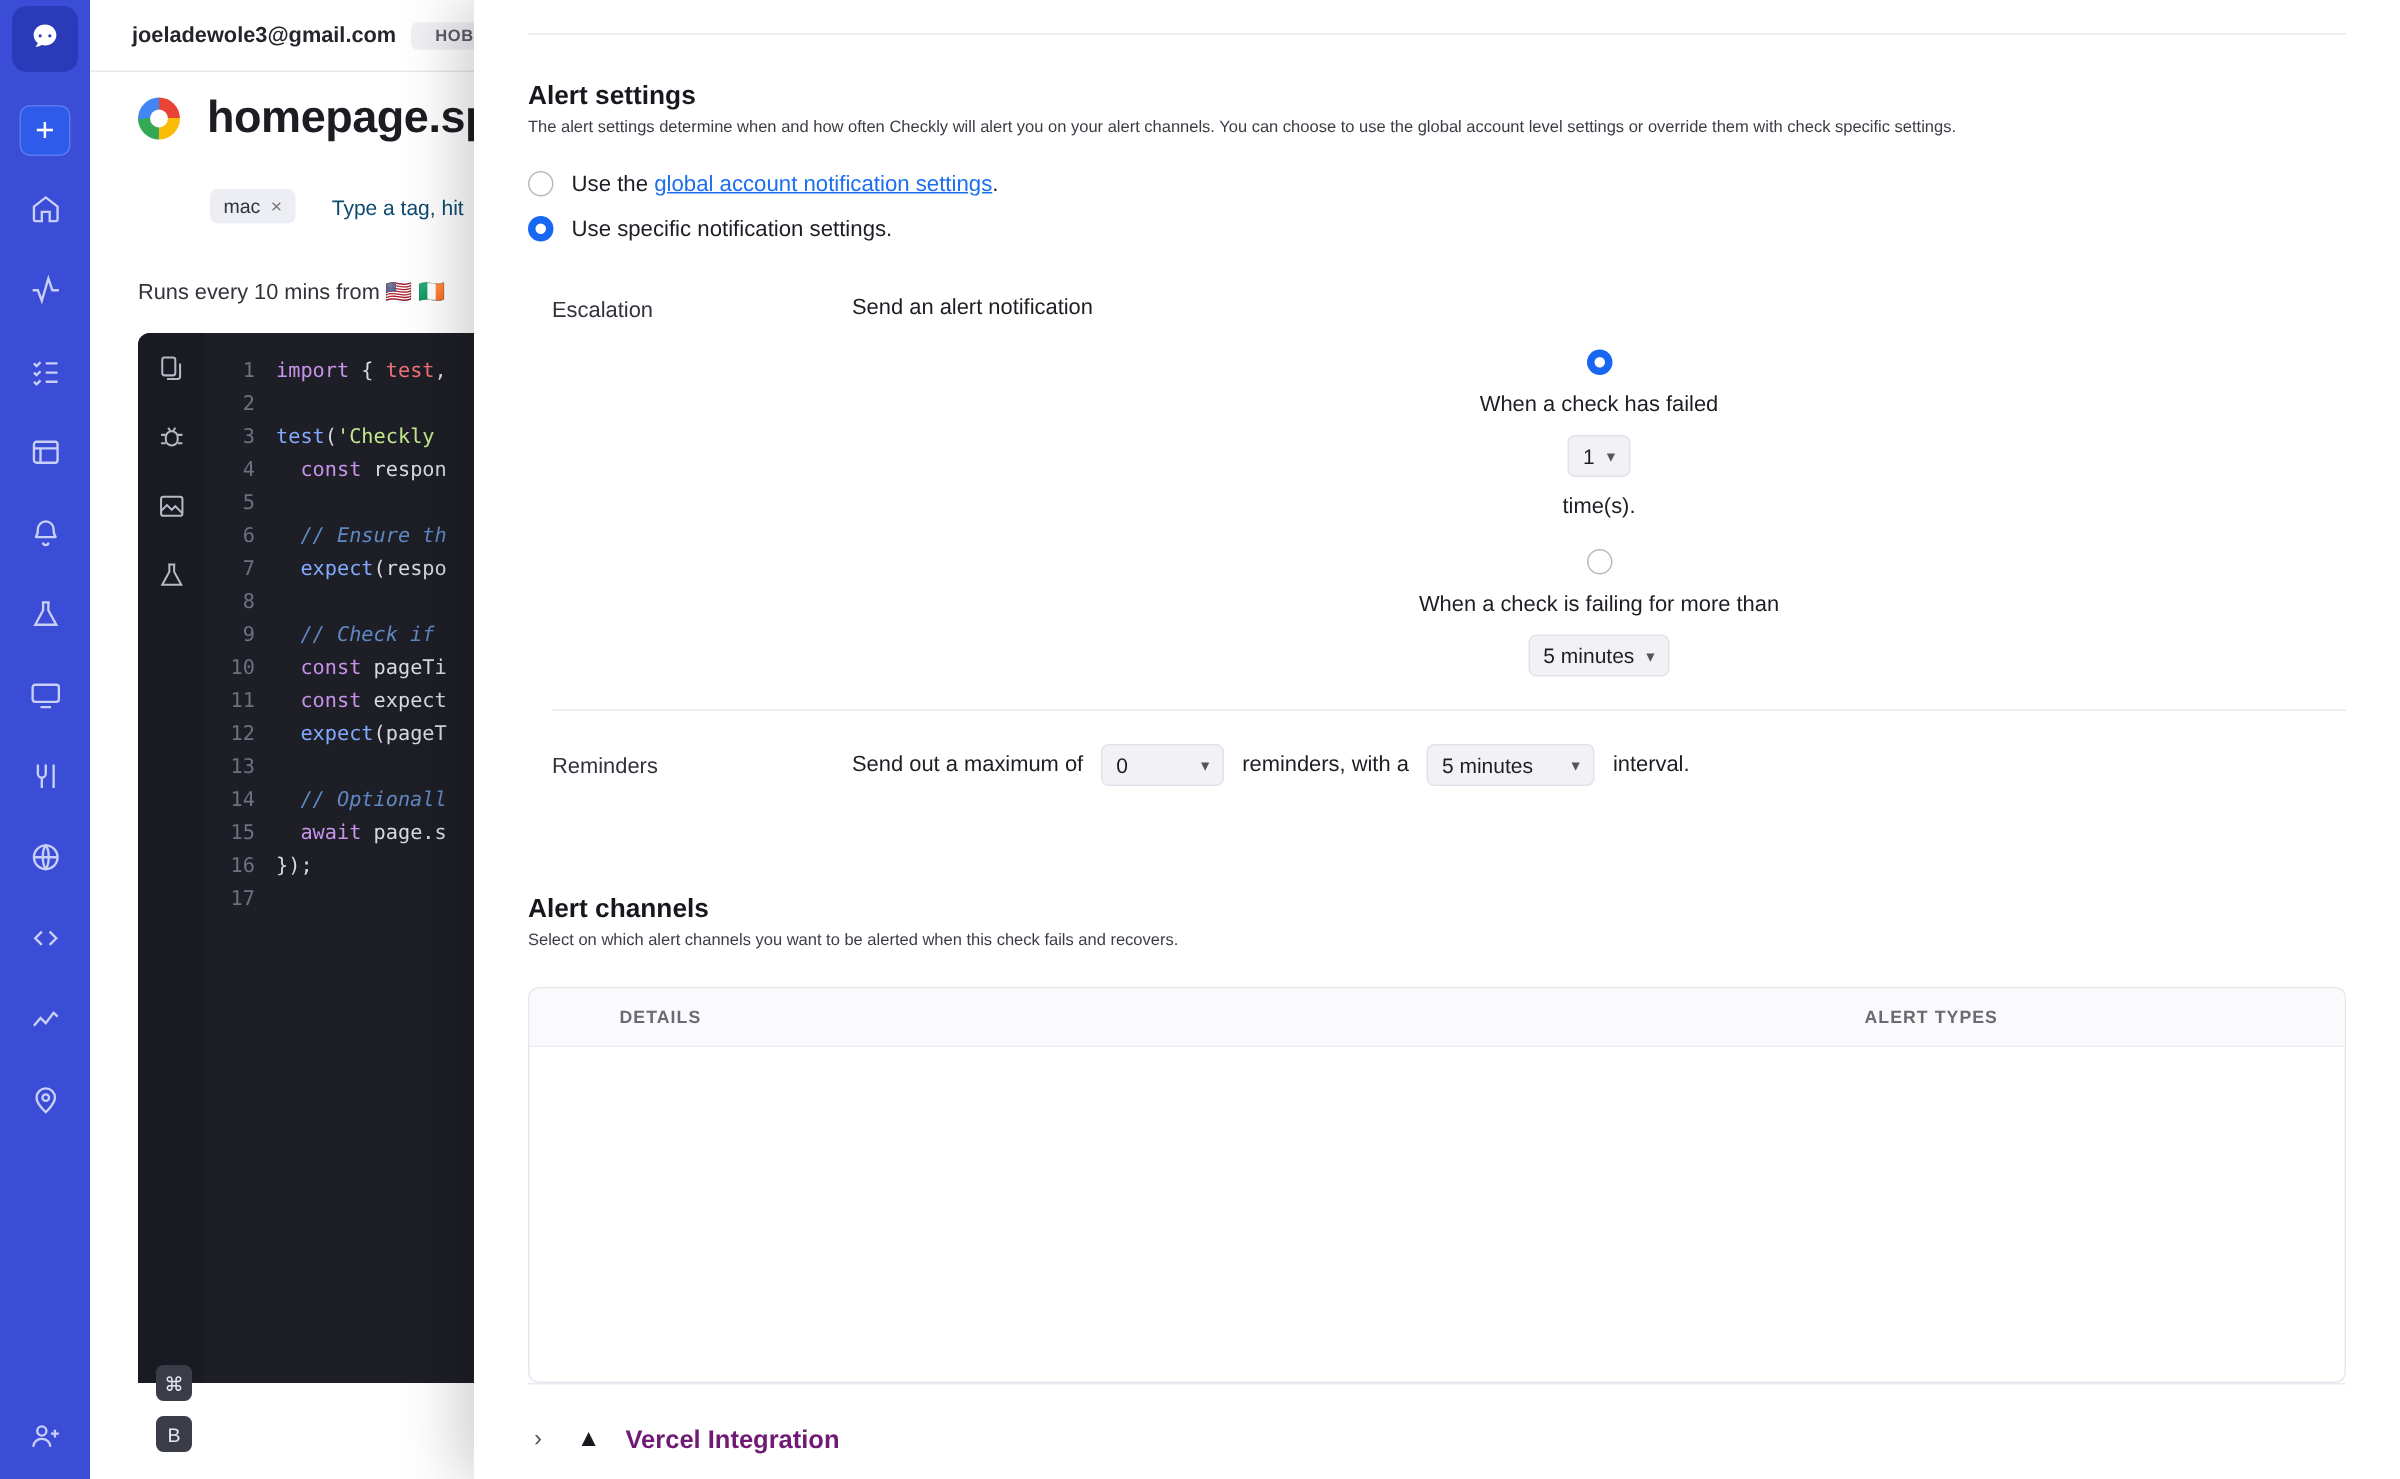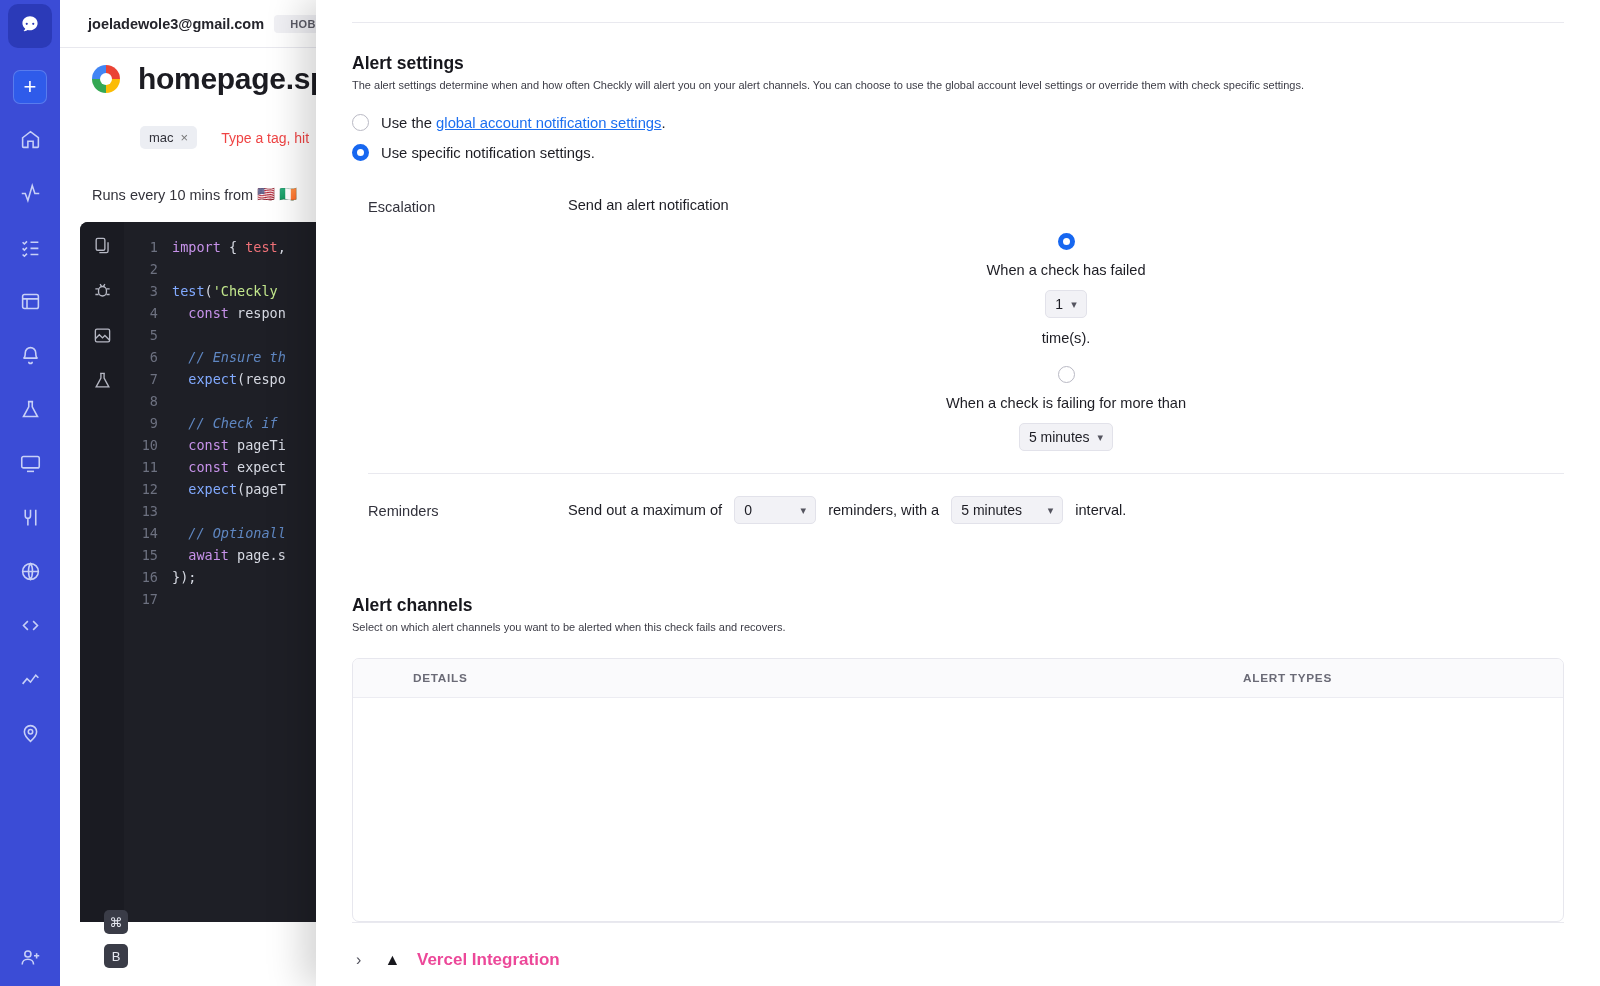--- a/index.html
+++ b/index.html
@@ -67,30 +67,30 @@
 
   .bg-tagrow {
     position: absolute; left: 140px; top: 126px;
     display: flex; align-items: center; gap: 24px;
   }
   .bg-tag {
     background: #eceef3; border-radius: 5px; padding: 4px 9px;
     font-size: 13px; color: #32323a; display: flex; gap: 7px; align-items: center;
   }
   .bg-tag-x { color: #777; font-size: 13px; }
-  .bg-tagph { font-size: 14px; color: #ef4444; }
+  .bg-tagph { font-size: 14px; color: #0c4a6e; }
 
   .bg-runs {
     position: absolute; left: 92px; top: 186px;
     font-size: 14.5px; color: #33333b; display: flex; align-items: center; gap: 4px;
   }
 
   
   .editor {
-    position: absolute; left: 80px; top: 222px; width: 260px; height: 700px;
+    position: absolute; left: 92px; top: 222px; width: 260px; height: 700px;
     background: #1e1f26; border-radius: 8px 0 0 0; overflow: hidden;
     display: flex;
   }
   .editor-rail {
     width: 44px; background: #1a1b22; display: flex; flex-direction: column;
     align-items: center; padding-top: 14px; gap: 22px; color: #b6b8c4;
   }
   .editor-rail svg { width: 19px; height: 19px; }
   .code {
     flex: 1; padding: 14px 0 0 0;
@@ -170,21 +170,21 @@
     color: #6a6a76; font-weight: 600;
   }
   .th-details { width: 830px; }
 
   .accordion {
     border-top: 1px solid #e9e9ef; display: flex; align-items: center; gap: 14px;
     padding: 27px 0 27px 4px;
   }
   .chev { color: #53535e; font-size: 16px; width: 12px; }
   .acc-icon { width: 21px; display: flex; align-items: center; justify-content: center; font-size: 16px; color: #17171d; }
-  .acc-label { font-size: 17px; font-weight: 700; color: #ec4899; }
+  .acc-label { font-size: 17px; font-weight: 700; color: #701a75; }
   .acc-cut { overflow: hidden; height: 26px; }
 </style>
 </head>
 <body>
 
 <div id="bg-app">
 
   <div class="rail">
     <div class="rail-logo">
       <svg viewBox="0 0 24 24" width="26" height="26" fill="#fff">

